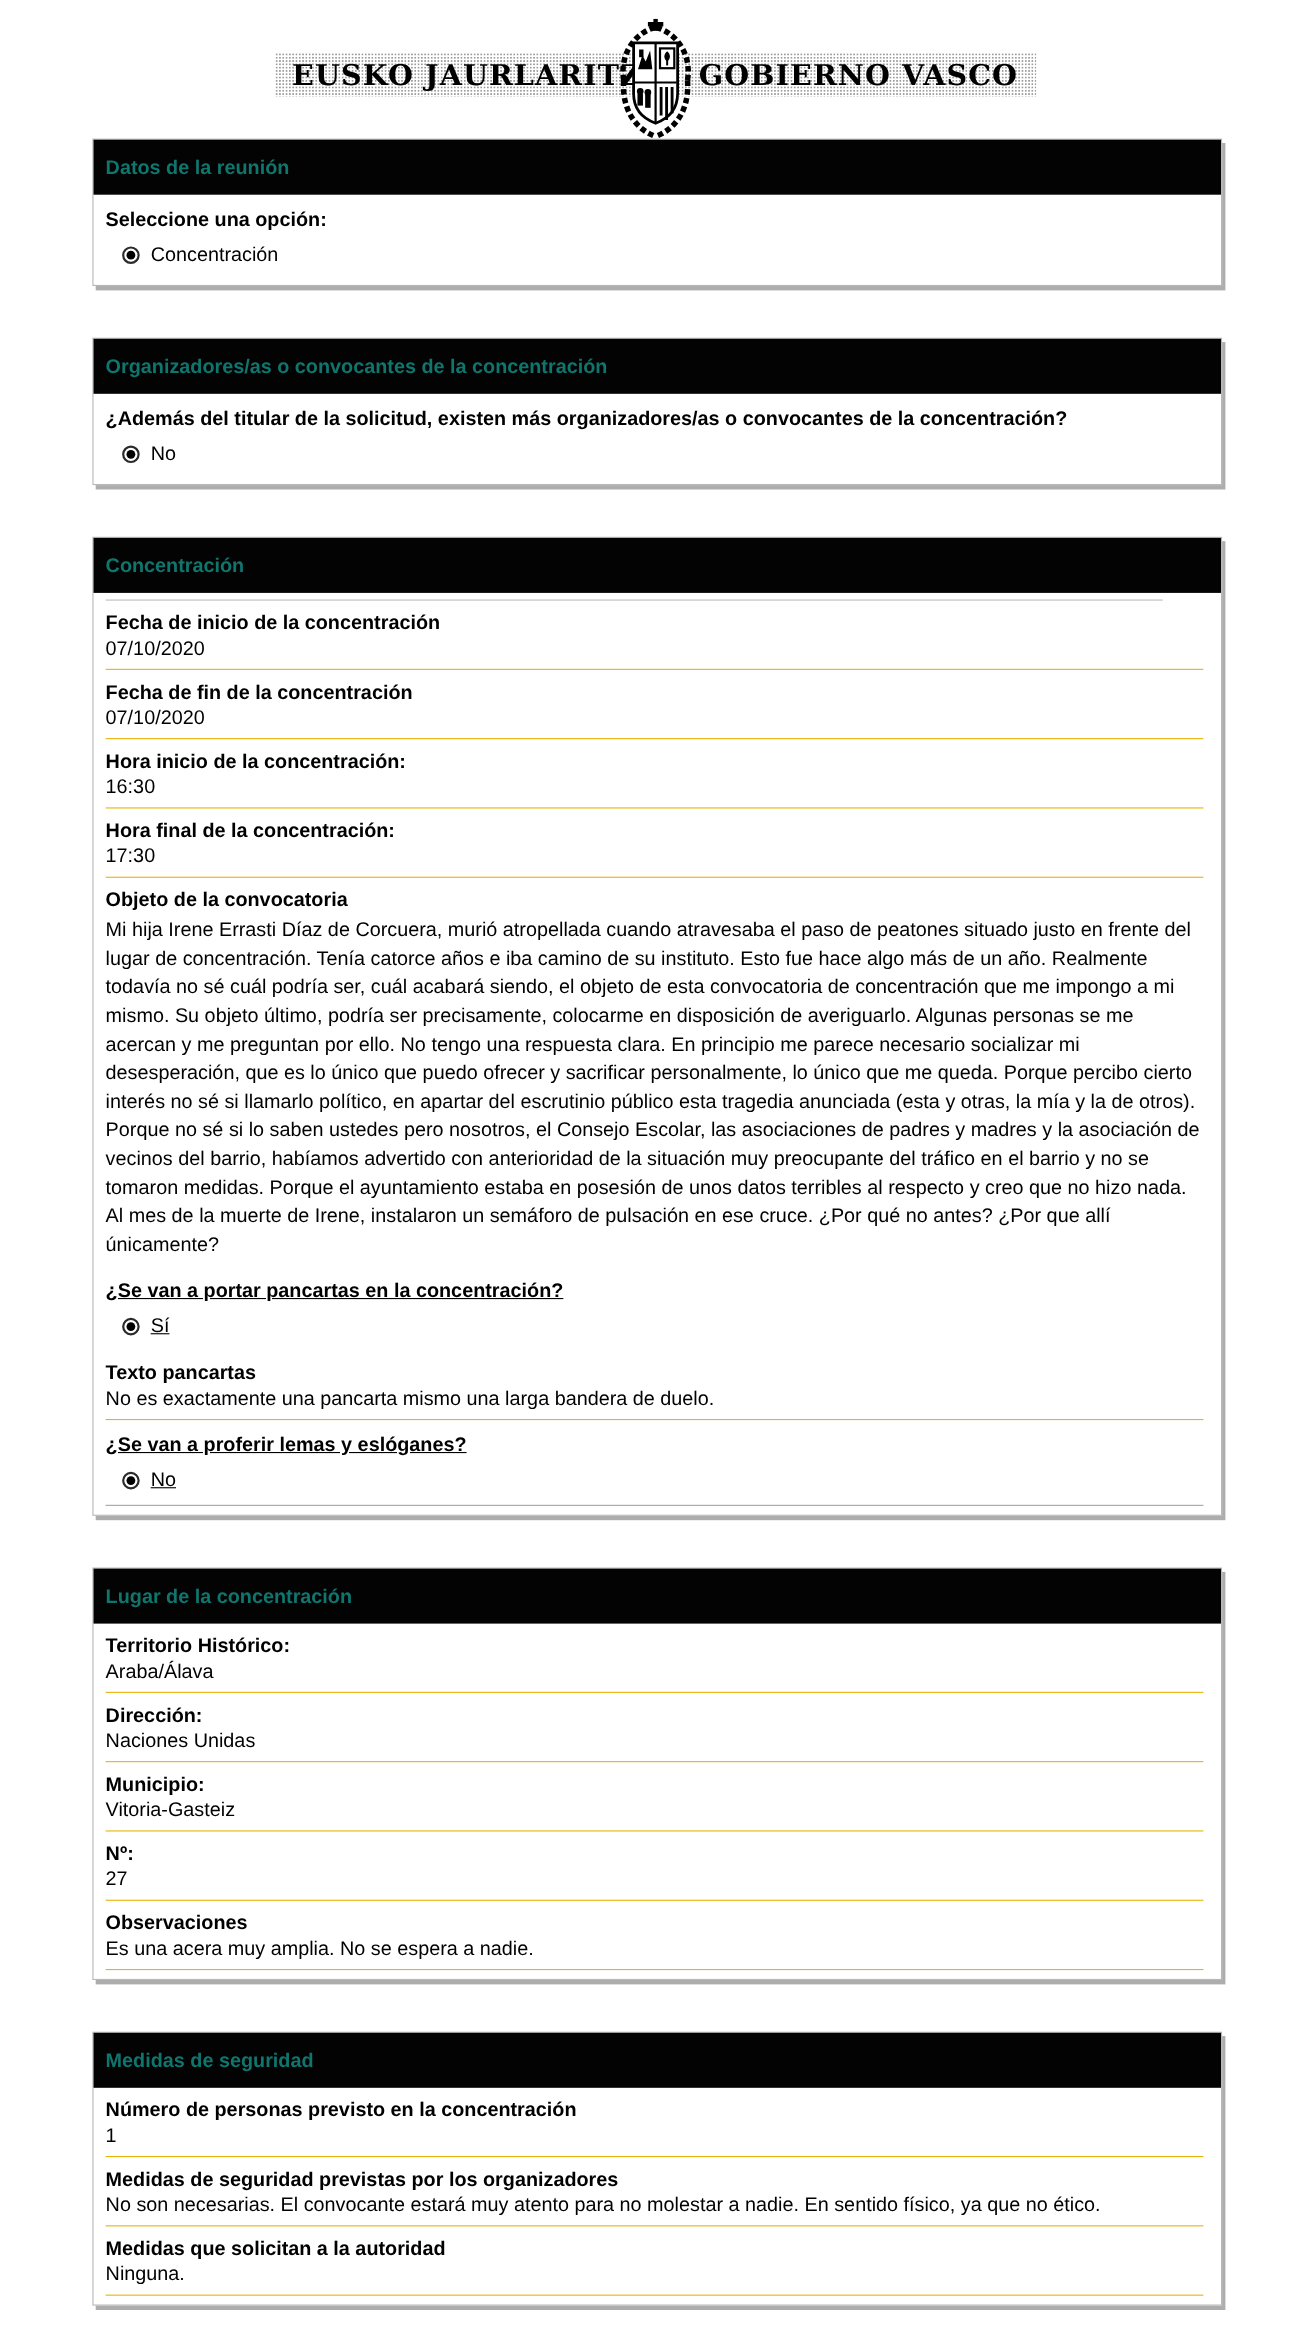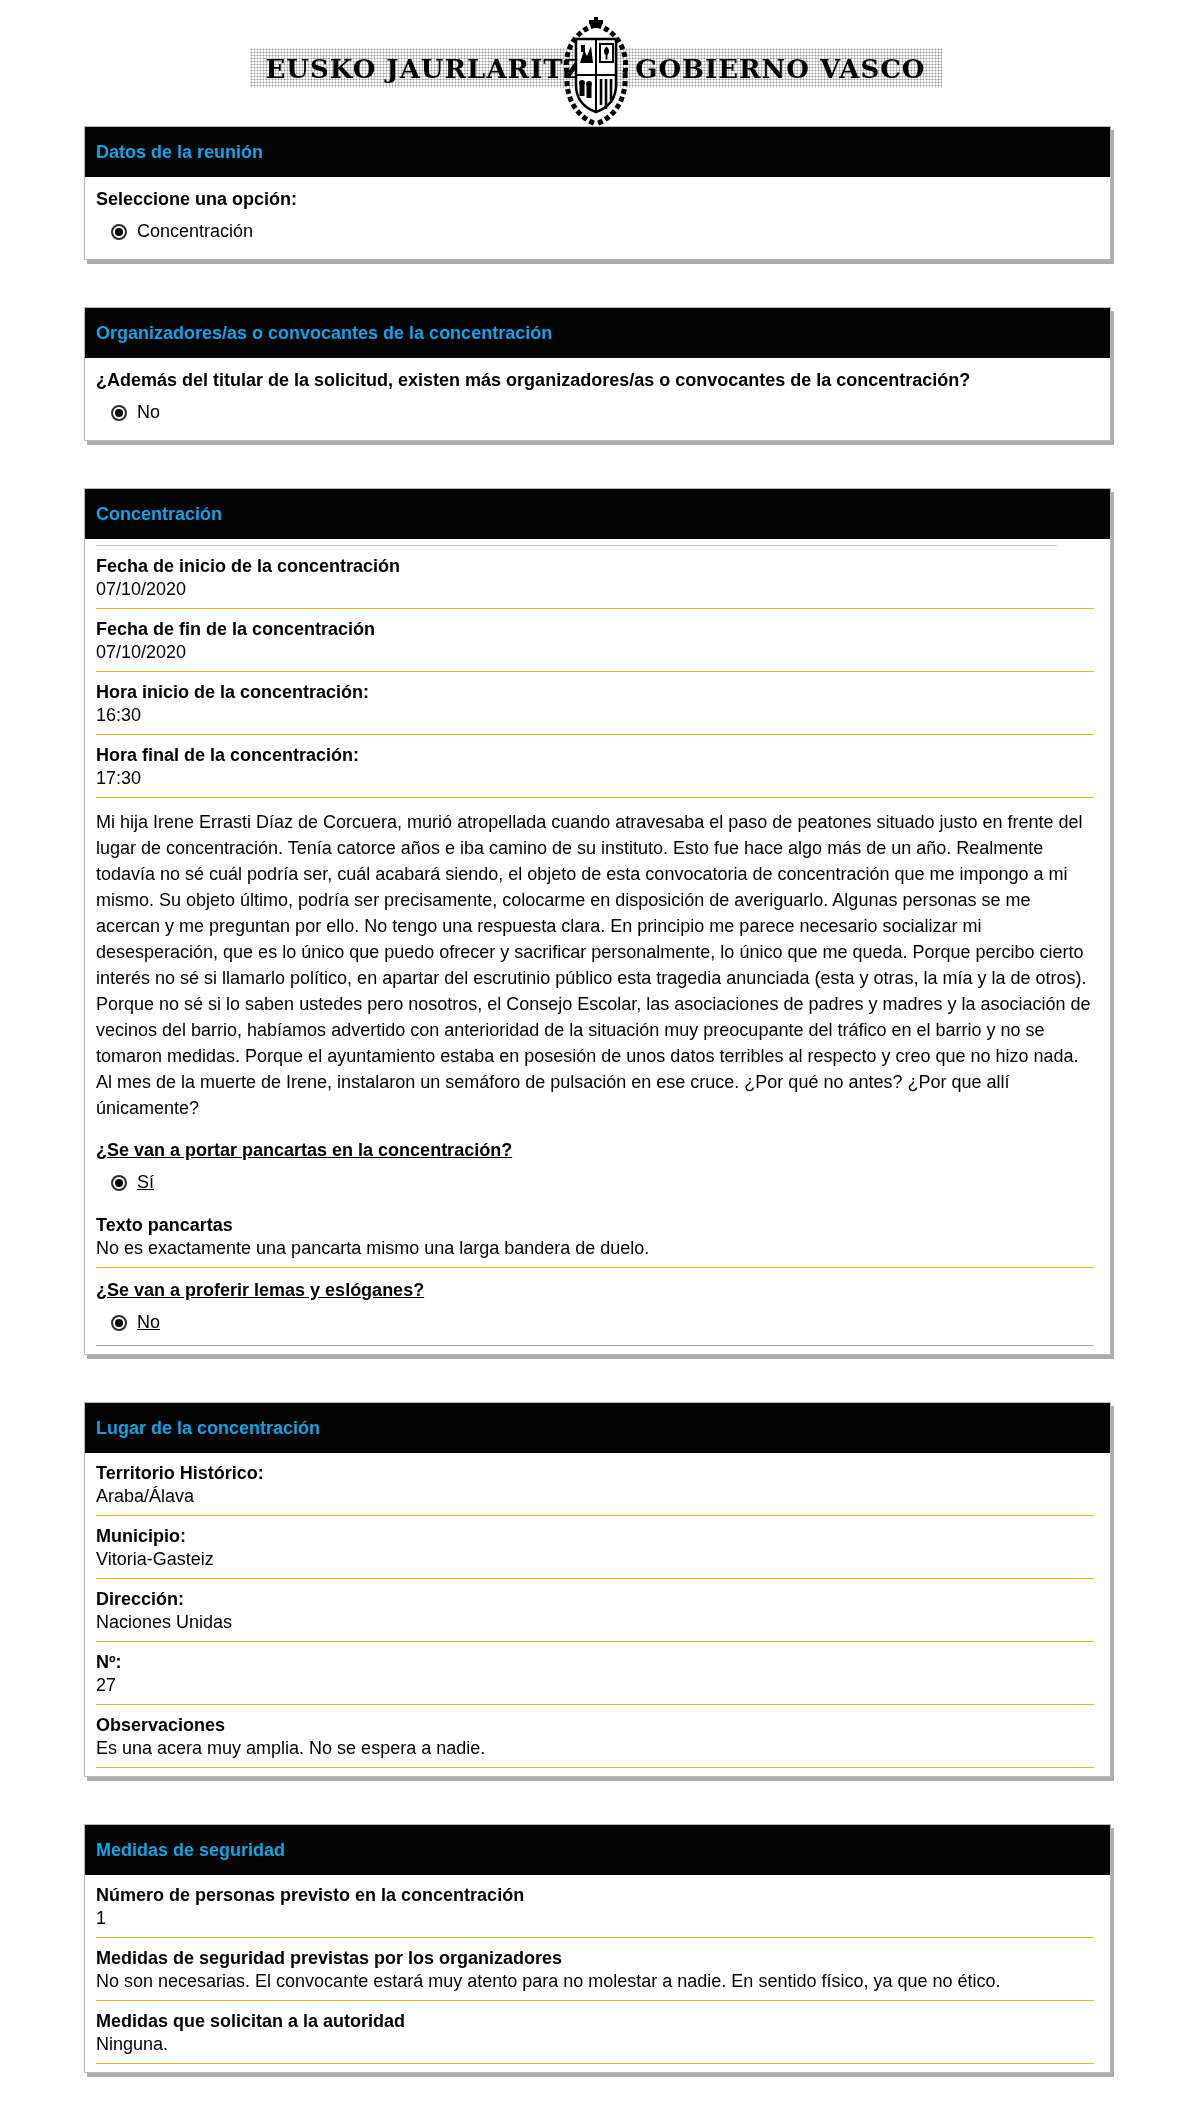--- a/index.html
+++ b/index.html
@@ -25,21 +25,21 @@
   }
   .logo-crest { position:absolute; left:50%; top:-31px; transform:translateX(-50%); }
   
   .box {
     margin:0 80px 47px 84px;
     border:1px solid #b7b7b7;
     box-shadow:3px 4px 0 #adadad;
     background:#fff;
   }
   .box-header {
-    background:#030303; color:#0ea5e9;
+    background:#030303; color:#0f766e;
     font-weight:bold; font-size:18px;
     padding:15px 11px 14px;
   }
   .box-body { padding:0 11px 8px; }
   .hairline { height:0; border-bottom:1px solid #bcbcbc; margin:6px 42px 0 0; }
   .field { padding:9px 0 7px; border-bottom:1px solid #eab308; margin-right:5px; }
   .field.no-sep { border-bottom:none; }
   .label { font-weight:bold; line-height:23px; }
   .value { line-height:23px; }
   .value.para { line-height:26px; padding-top:2px; }
@@ -128,20 +128,21 @@
     <div class="field">
       <div class="label">Hora inicio de la concentración:</div>
       <div class="value">16:30</div>
     </div>
     <div class="field">
       <div class="label">Hora final de la concentración:</div>
       <div class="value">17:30</div>
     </div>
 
     <div class="field no-sep">
+      <div class="label">Objeto de la convocatoria</div>
       <div class="value para">Mi hija Irene Errasti Díaz de Corcuera, murió atropellada cuando atravesaba el paso de peatones situado justo en frente del lugar de concentración. Tenía catorce años e iba camino de su instituto. Esto fue hace algo más de un año. Realmente todavía no sé cuál podría ser, cuál acabará siendo, el objeto de esta convocatoria de concentración que me impongo a mi mismo. Su objeto último, podría ser precisamente, colocarme en disposición de averiguarlo. Algunas personas se me acercan y me preguntan por ello. No tengo una respuesta clara. En principio me parece necesario socializar mi desesperación, que es lo único que puedo ofrecer y sacrificar personalmente, lo único que me queda. Porque percibo cierto interés no sé si llamarlo político, en apartar del escrutinio público esta tragedia anunciada (esta y otras, la mía y la de otros). Porque no sé si lo saben ustedes pero nosotros, el Consejo Escolar, las asociaciones de padres y madres y la asociación de vecinos del barrio, habíamos advertido con anterioridad de la situación muy preocupante del tráfico en el barrio y no se tomaron medidas. Porque el ayuntamiento estaba en posesión de unos datos terribles al respecto y creo que no hizo nada. Al mes de la muerte de Irene, instalaron un semáforo de pulsación en ese cruce. ¿Por qué no antes? ¿Por que allí únicamente?</div>
     </div>
 
     <div class="group">
       <div class="question">¿Se van a portar pancartas en la concentración?</div>
       <div class="radio-row">
         <span class="radio"></span>
         <span class="radio-label">Sí</span>
       </div>
     </div>
@@ -162,28 +163,28 @@
 </section>
 
 <section class="box">
   <div class="box-header">Lugar de la concentración</div>
   <div class="box-body">
     <div class="field">
       <div class="label">Territorio Histórico:</div>
       <div class="value">Araba/Álava</div>
     </div>
     <div class="field">
+      <div class="label">Dirección:</div>
+      <div class="value">Naciones Unidas</div>
+    </div>
+    <div class="field">
       <div class="label">Municipio:</div>
       <div class="value">Vitoria-Gasteiz</div>
     </div>
     <div class="field">
-      <div class="label">Dirección:</div>
-      <div class="value">Naciones Unidas</div>
-    </div>
-    <div class="field">
       <div class="label">Nº:</div>
       <div class="value">27</div>
     </div>
     <div class="field">
       <div class="label">Observaciones</div>
       <div class="value">Es una acera muy amplia. No se espera a nadie.</div>
     </div>
   </div>
 </section>
 

